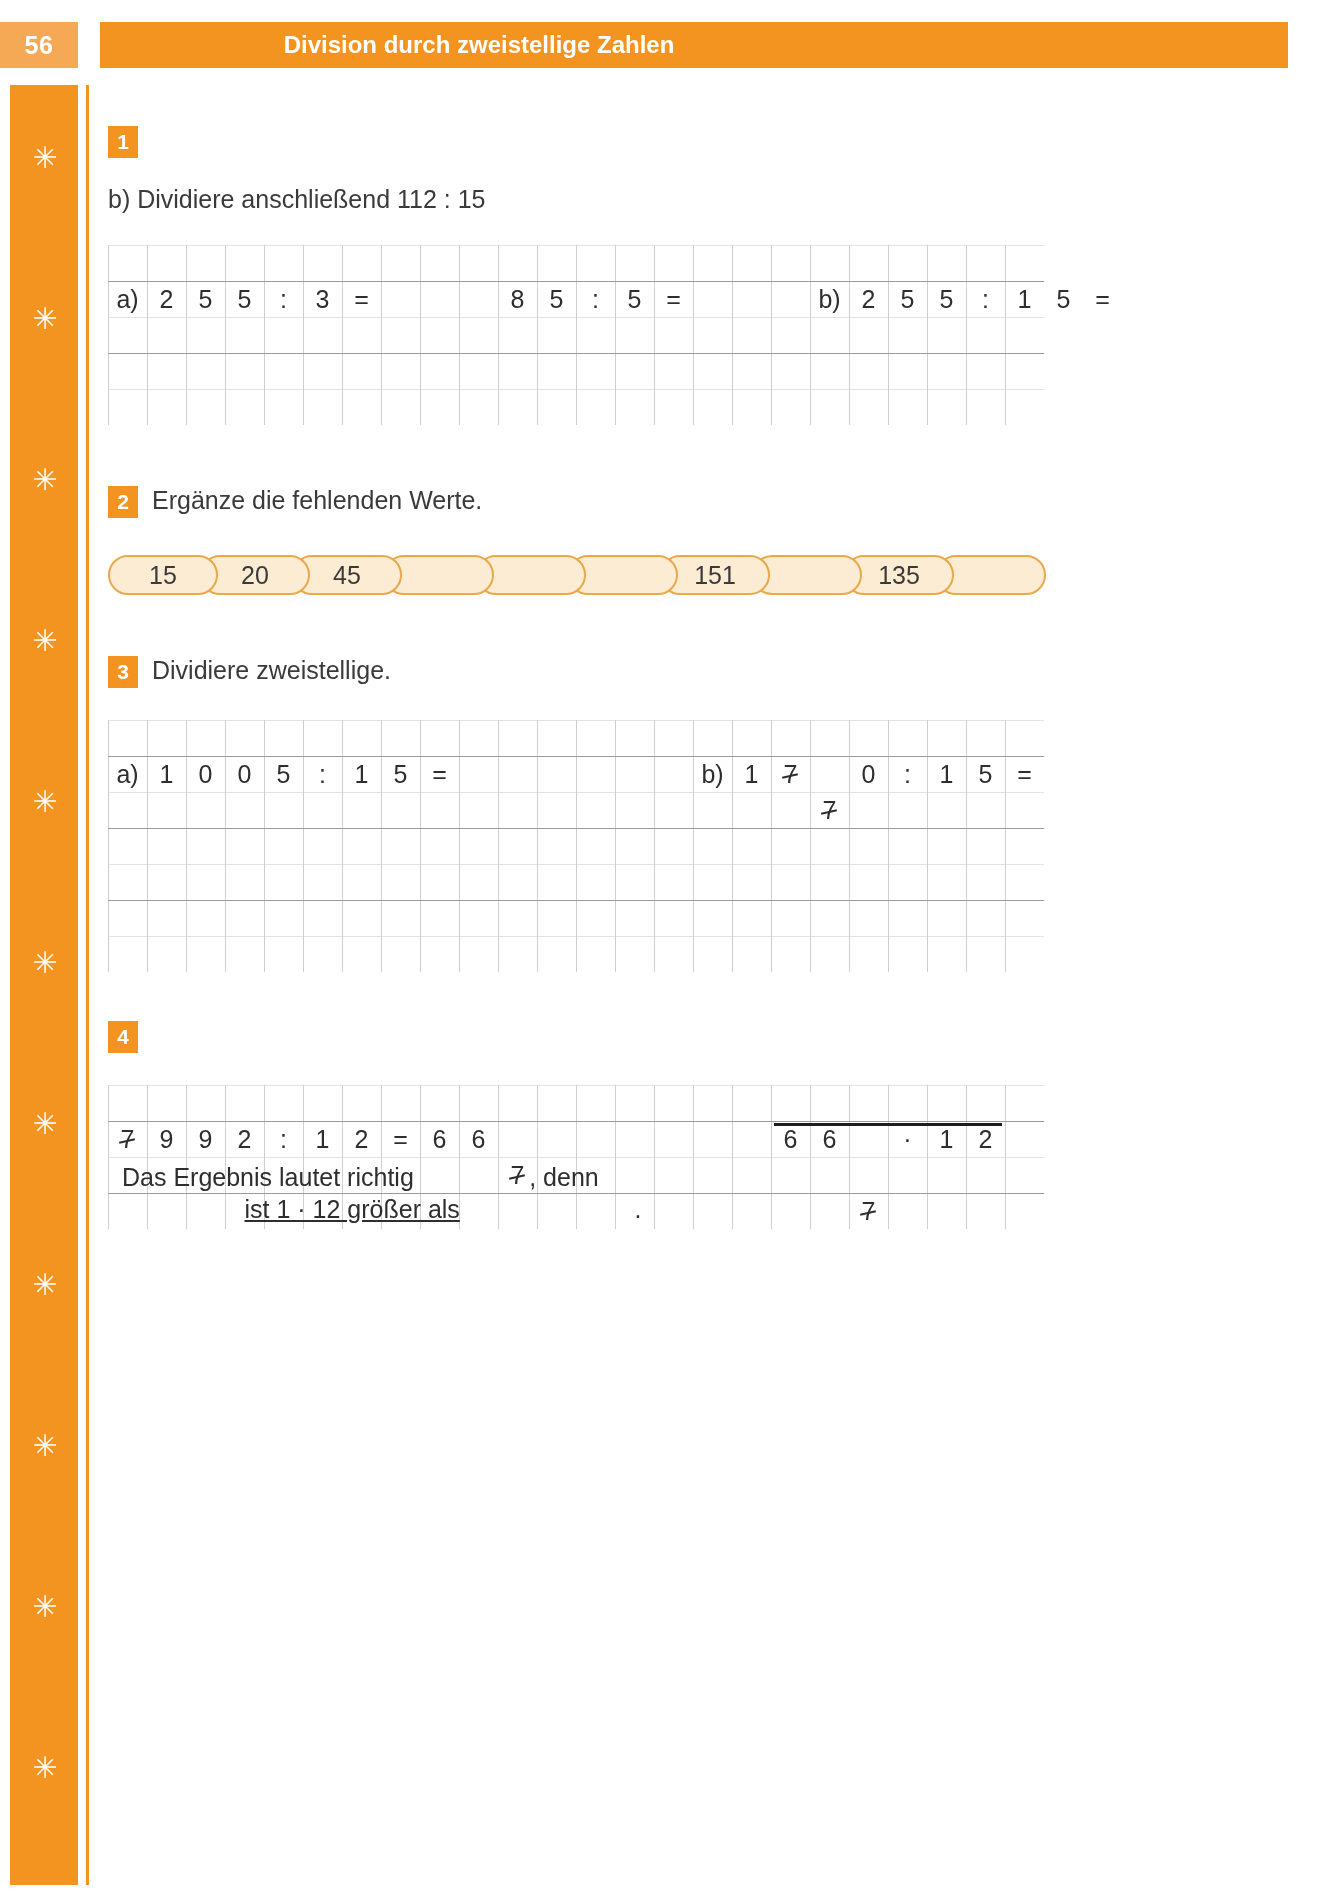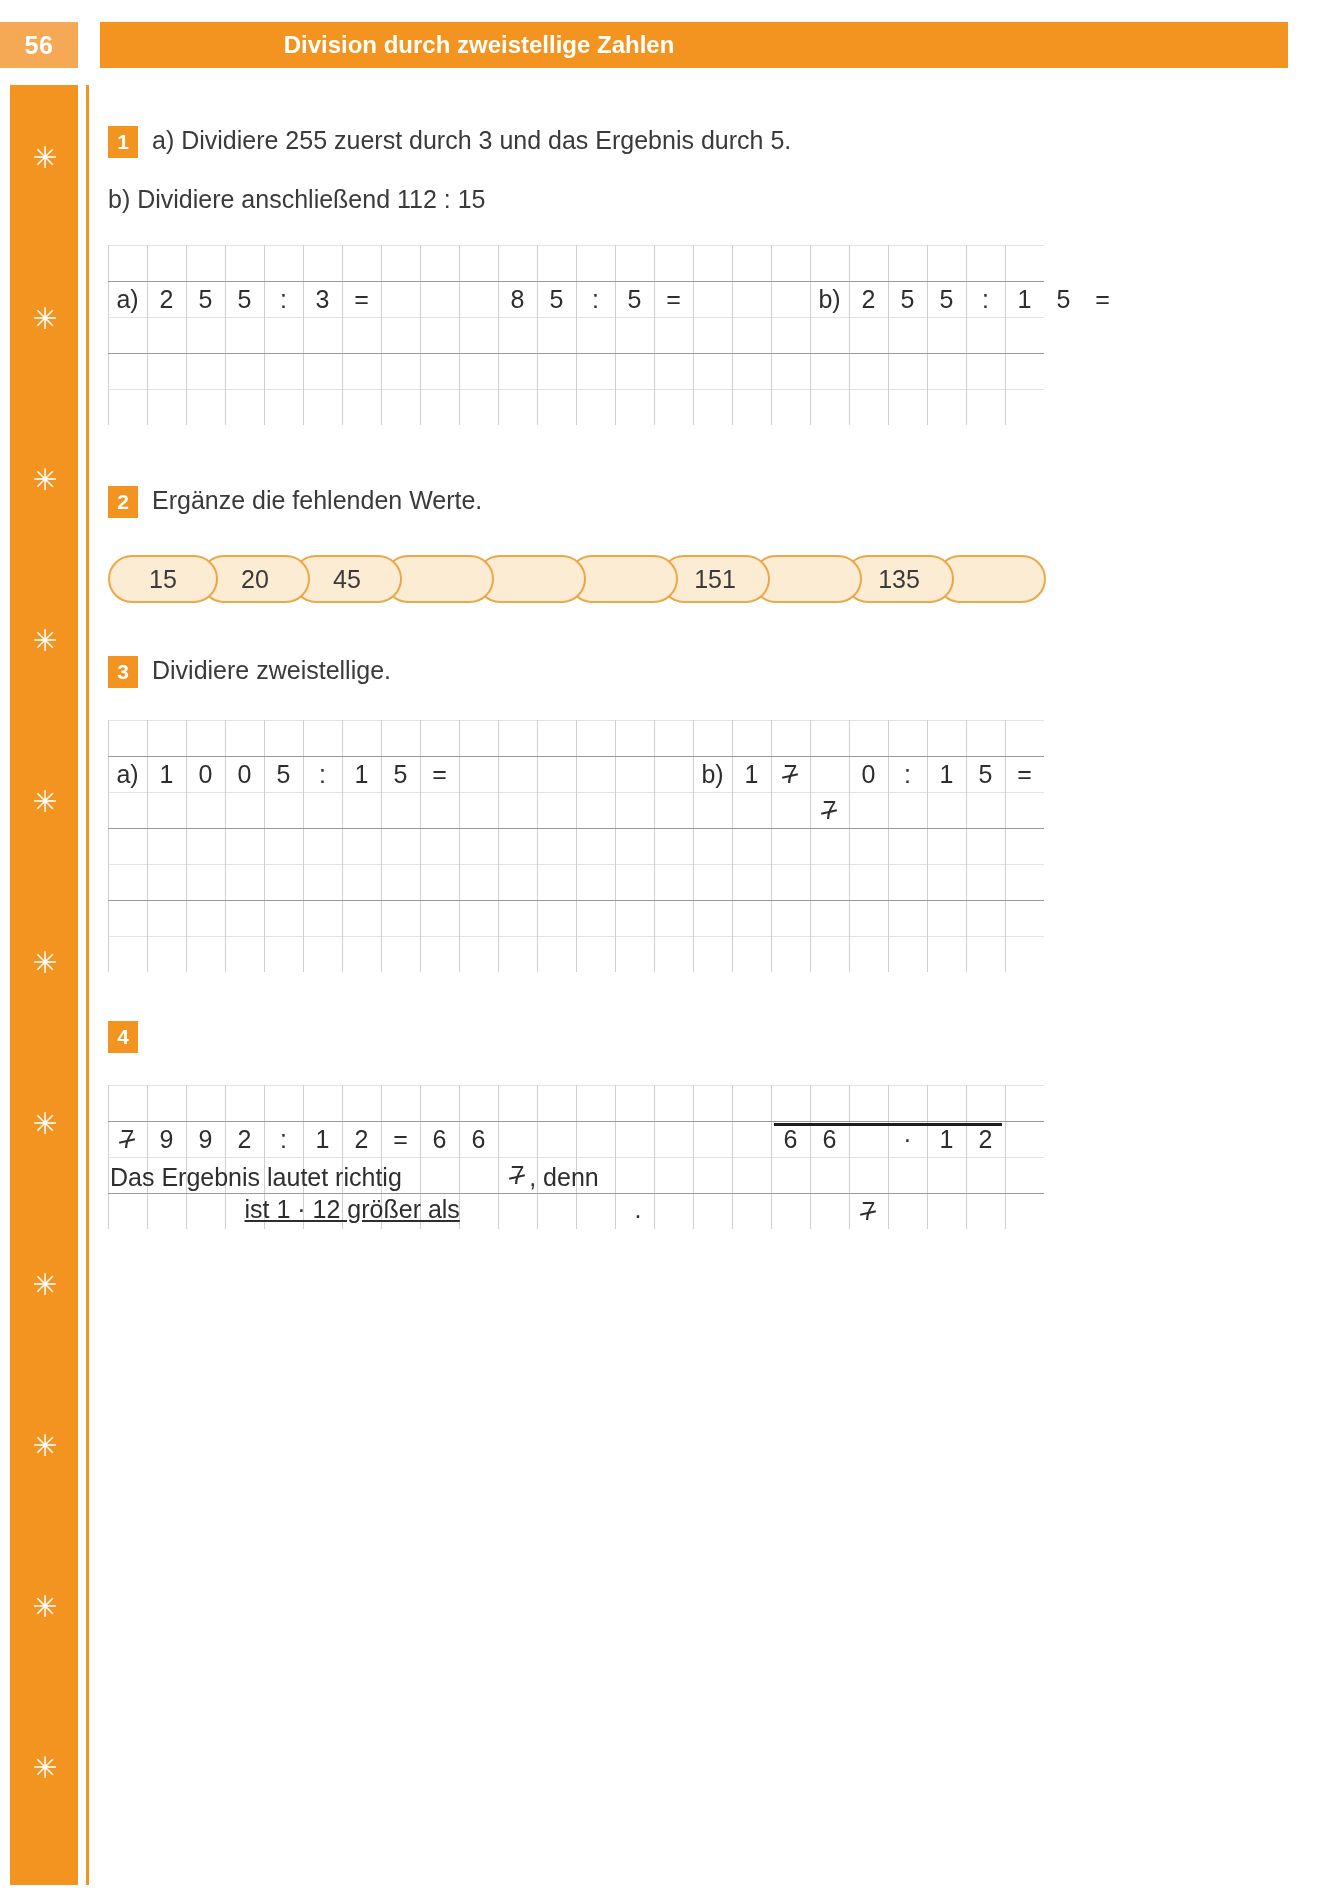--- a/index.html
+++ b/index.html
@@ -173,21 +173,21 @@
   }
 
   
   .chain {
     position: absolute;
     height: 52px;
   }
   .bubble {
     position: absolute;
     top: 0;
-    height: 48px;
+    height: 40px;
     background: #fdecd4;
     border: 2px solid #e9a849;
     border-radius: 26px;
     box-sizing: border-box;
     display: flex;
     align-items: center;
     justify-content: center;
     font-size: 25px;
     color: #3a3a3a;
   }
@@ -213,21 +213,20 @@
     <div class="star" style="top: 1348px;">✳</div>
     <div class="star" style="top: 1509px;">✳</div>
     <div class="star" style="top: 1670px;">✳</div>
   </div>
 <div class="side-rule"></div>
 
 <div class="content">
 
   <div class="task" style="left:8px; top:40px;">
     <div class="badge">1</div>
-    <div class="task-text">a) Dividiere 255 zuerst durch 3 und das Ergebnis durch 5.</div>
   </div>
   <div class="subline" style="left:8px; top:100px;">b) Dividiere anschließend 112 : 15</div>
 
   <div class="grid" id="grid1" style="left:8px; top:160px; width:936px; height:180px;">
       <div class="hrule" style="top: 36px;"></div>
       <div class="hrule" style="top: 108px;"></div>
       <div class="cellchar" style="left: 0px; top: 36px;">a)</div>
       <div class="cellchar" style="left: 39px; top: 36px;">2</div>
       <div class="cellchar" style="left: 78px; top: 36px;">5</div>
       <div class="cellchar" style="left: 117px; top: 36px;">5</div>
@@ -314,19 +313,19 @@
       <div class="cellchar" style="left: 312px; top: 36px;">6</div>
       <div class="cellchar" style="left: 351px; top: 36px;">6</div>
       <div class="cellchar seven" style="left: 390px; top: 36px;">7</div>
       <div class="cellchar" style="left: 663px; top: 36px;">6</div>
       <div class="cellchar" style="left: 702px; top: 36px;">6</div>
       <div class="cellchar seven" style="left: 741px; top: 36px;">7</div>
       <div class="cellchar" style="left: 780px; top: 36px;">·</div>
       <div class="cellchar" style="left: 819px; top: 36px;">1</div>
       <div class="cellchar" style="left: 858px; top: 36px;">2</div>
       <div class="overbar" style="left: 666px; top: 38px; width: 228px;"></div>
-      <div class="freetext" style="left: 2px; top: 78px;">Das Ergebnis lautet richtig</div>
+      <div class="freetext" style="left: 14px; top: 78px;">Das Ergebnis lautet richtig</div>
       <div class="freetext" style="left: 421.2px; top: 78px;">, denn</div>
       <div class="freetext" style="left: 136.5px; top: 110px; text-decoration: underline;">ist 1 · 12 größer als</div>
       <div class="freetext" style="left: 526.5px; top: 110px;">.</div>
     </div>
 
 </div>
 
 </body></html>

